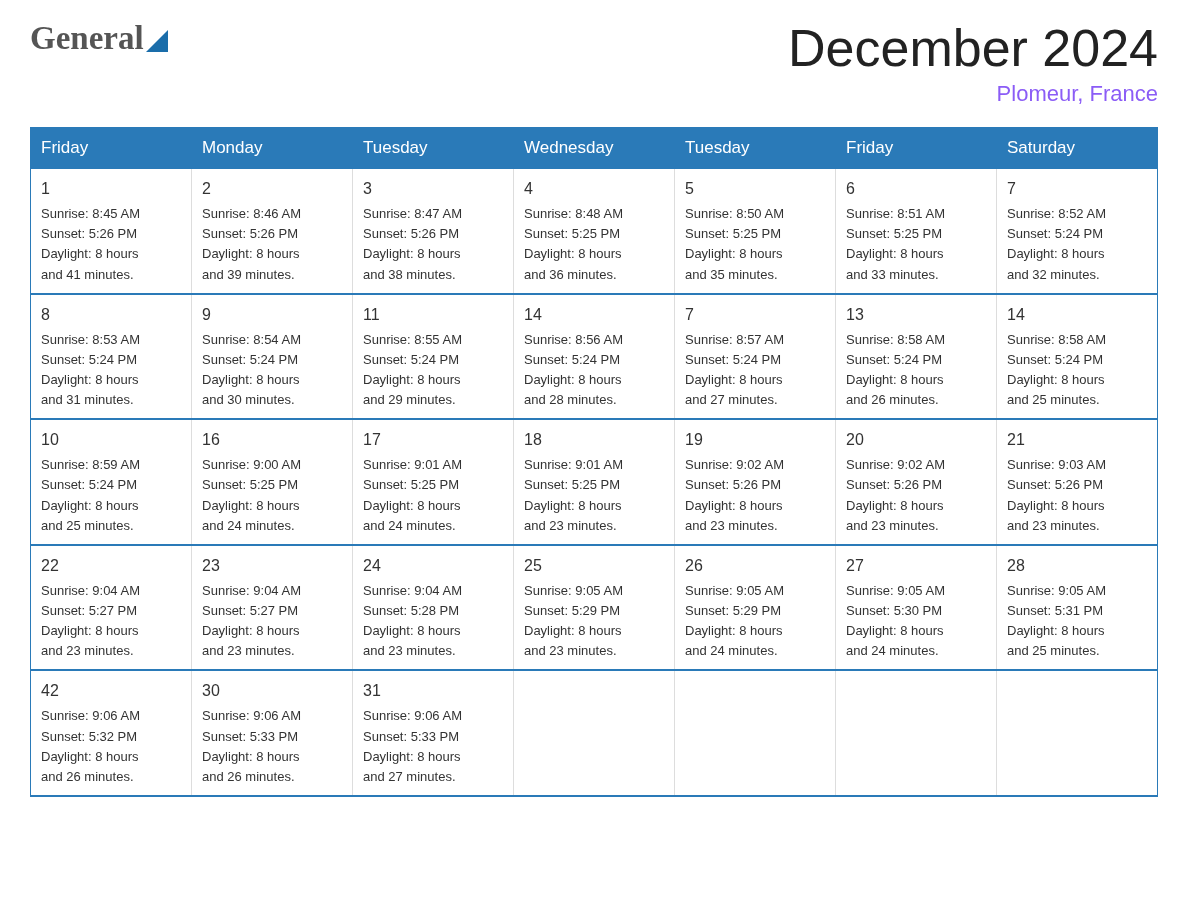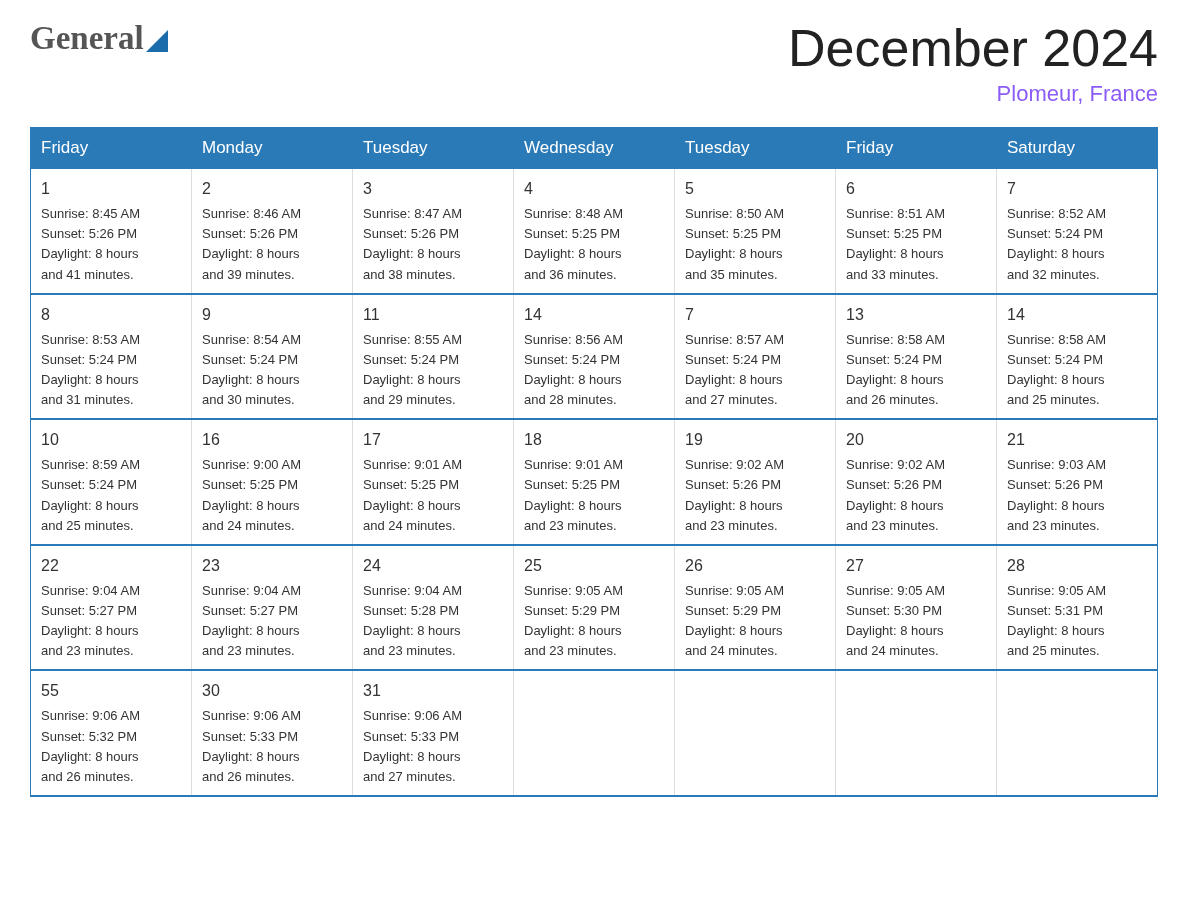--- a/index.html
+++ b/index.html
@@ -227,21 +227,21 @@
           <span class="day-num">27</span>
           <div class="day-info">Sunrise: 9:05 AM<br>Sunset: 5:30 PM<br>Daylight: 8 hours<br>and 24 minutes.</div>
         </td>
         <td>
           <span class="day-num">28</span>
           <div class="day-info">Sunrise: 9:05 AM<br>Sunset: 5:31 PM<br>Daylight: 8 hours<br>and 25 minutes.</div>
         </td>
       </tr>
       <tr>
         <td>
-          <span class="day-num">55</span>
+          <span class="day-num">42</span>
           <div class="day-info">Sunrise: 9:06 AM<br>Sunset: 5:32 PM<br>Daylight: 8 hours<br>and 26 minutes.</div>
         </td>
         <td>
           <span class="day-num">30</span>
           <div class="day-info">Sunrise: 9:06 AM<br>Sunset: 5:33 PM<br>Daylight: 8 hours<br>and 26 minutes.</div>
         </td>
         <td>
           <span class="day-num">31</span>
           <div class="day-info">Sunrise: 9:06 AM<br>Sunset: 5:33 PM<br>Daylight: 8 hours<br>and 27 minutes.</div>
         </td>

